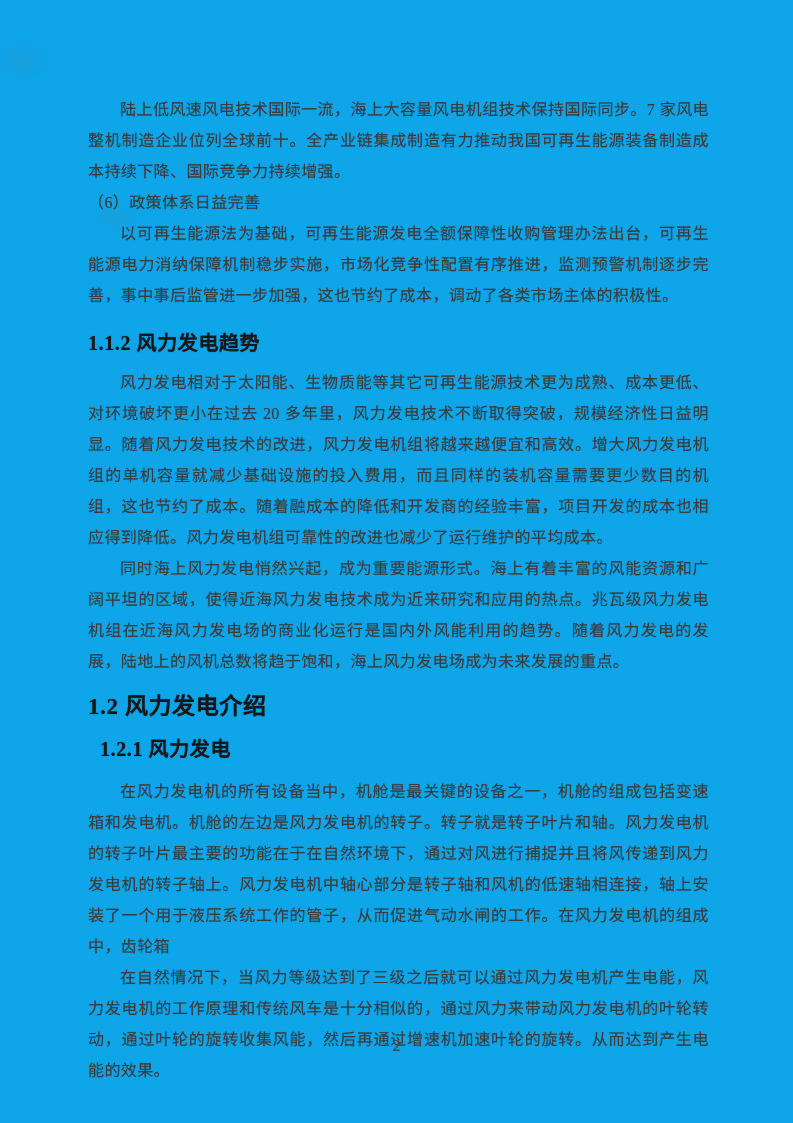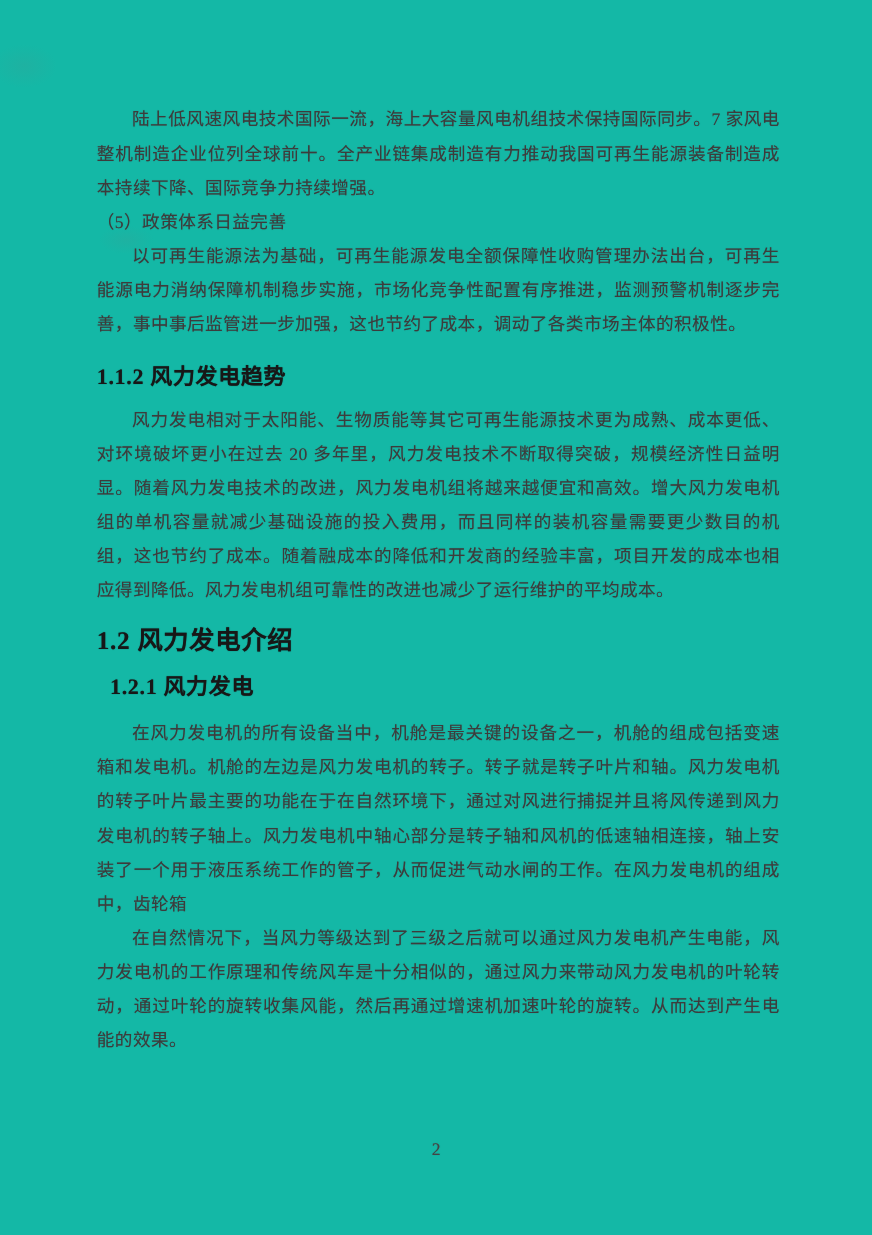--- a/index.html
+++ b/index.html
@@ -5,21 +5,21 @@
   html, body {
     margin: 0;
     padding: 0;
     background: #e8e8e8;
   }
   .page {
     position: relative;
     width: 793px;
     height: 1123px;
     margin: 0 auto;
-    background: #14b8a6;
+    background: #0ea5e9;
     box-sizing: border-box;
     padding: 94px 84px 0 88px;
     font-family: "Liberation Serif", "DejaVu Serif", serif;
     color: #3c3c3c;
     overflow: hidden;
   }
   
   .smudge {
     position: absolute;
     border-radius: 50%;
@@ -66,28 +66,29 @@
 </style>
 </head>
 <body>
 
 <div class="page">
   <div class="smudge s1"></div>
   <div class="smudge s2"></div>
 
   <p class="para indent">陆上低风速风电技术国际一流，海上大容量风电机组技术保持国际同步。7 家风电整机制造企业位列全球前十。全产业链集成制造有力推动我国可再生能源装备制造成本持续下降、国际竞争力持续增强。</p>
 
-  <p class="para">（5）政策体系日益完善</p>
+  <p class="para">（6）政策体系日益完善</p>
 
   <p class="para indent">以可再生能源法为基础，可再生能源发电全额保障性收购管理办法出台，可再生能源电力消纳保障机制稳步实施，市场化竞争性配置有序推进，监测预警机制逐步完善，事中事后监管进一步加强，这也节约了成本，调动了各类市场主体的积极性。</p>
 
   <h3 class="heading h-sub">1.1.2 风力发电趋势</h3>
 
   <p class="para indent">风力发电相对于太阳能、生物质能等其它可再生能源技术更为成熟、成本更低、对环境破坏更小在过去 20 多年里，风力发电技术不断取得突破，规模经济性日益明显。随着风力发电技术的改进，风力发电机组将越来越便宜和高效。增大风力发电机组的单机容量就减少基础设施的投入费用，而且同样的装机容量需要更少数目的机组，这也节约了成本。随着融成本的降低和开发商的经验丰富，项目开发的成本也相应得到降低。风力发电机组可靠性的改进也减少了运行维护的平均成本。</p>
 
+  <p class="para indent">同时海上风力发电悄然兴起，成为重要能源形式。海上有着丰富的风能资源和广阔平坦的区域，使得近海风力发电技术成为近来研究和应用的热点。兆瓦级风力发电机组在近海风力发电场的商业化运行是国内外风能利用的趋势。随着风力发电的发展，陆地上的风机总数将趋于饱和，海上风力发电场成为未来发展的重点。</p>
 
   <h2 class="heading h-sec">1.2 风力发电介绍</h2>
 
   <h3 class="heading h-sub2">1.2.1 风力发电</h3>
 
   <p class="para indent">在风力发电机的所有设备当中，机舱是最关键的设备之一，机舱的组成包括变速箱和发电机。机舱的左边是风力发电机的转子。转子就是转子叶片和轴。风力发电机的转子叶片最主要的功能在于在自然环境下，通过对风进行捕捉并且将风传递到风力发电机的转子轴上。风力发电机中轴心部分是转子轴和风机的低速轴相连接，轴上安装了一个用于液压系统工作的管子，从而促进气动水闸的工作。在风力发电机的组成中，齿轮箱</p>
 
   <p class="para indent">在自然情况下，当风力等级达到了三级之后就可以通过风力发电机产生电能，风力发电机的工作原理和传统风车是十分相似的，通过风力来带动风力发电机的叶轮转动，通过叶轮的旋转收集风能，然后再通过增速机加速叶轮的旋转。从而达到产生电能的效果。</p>
 
   <div class="page-number">2</div>

